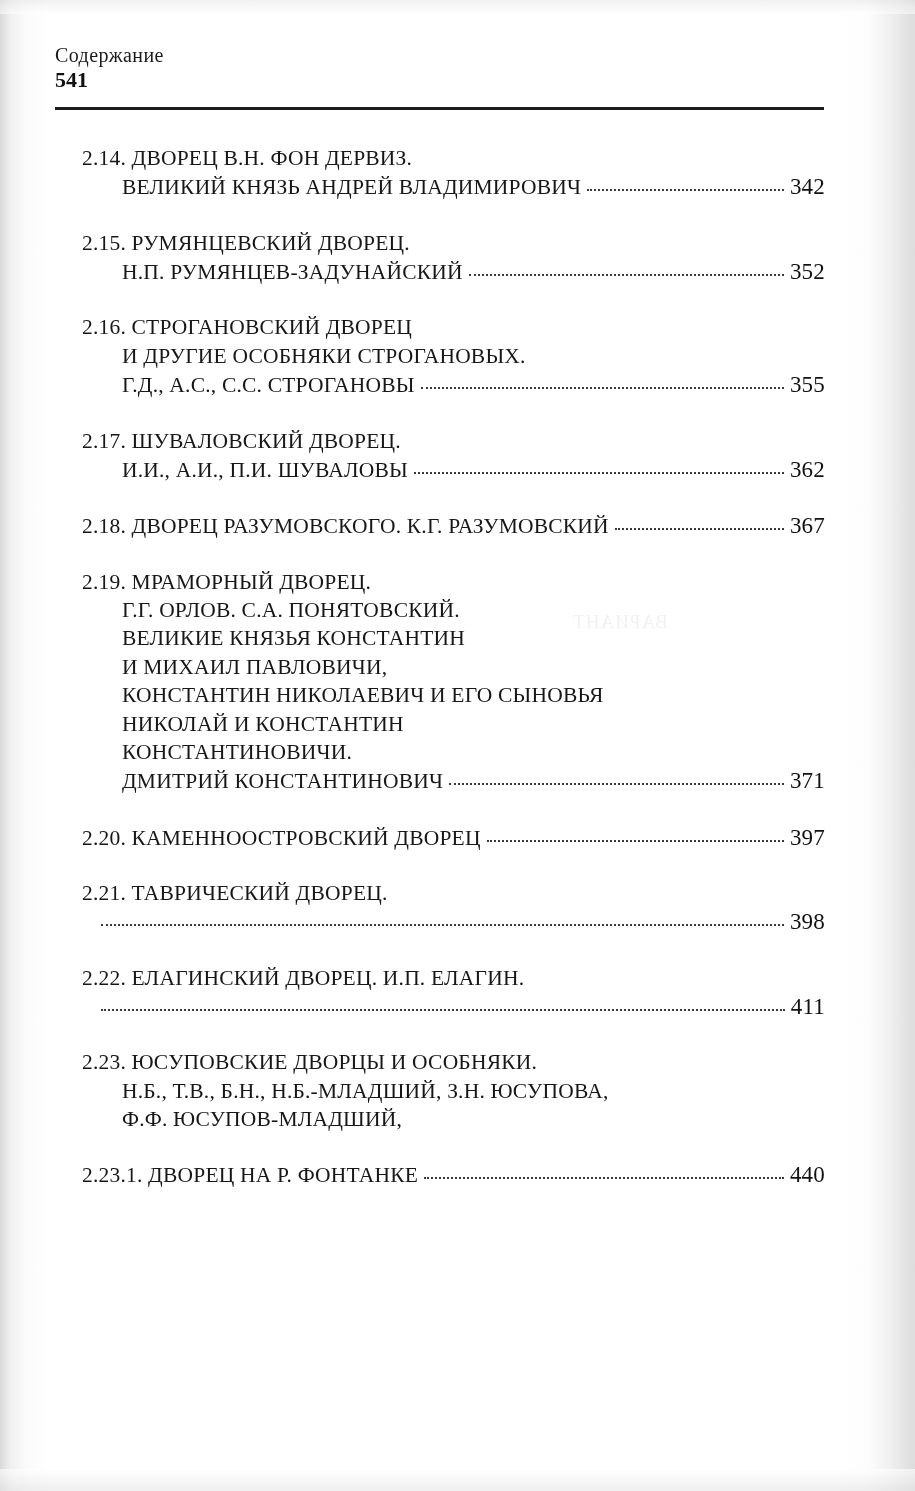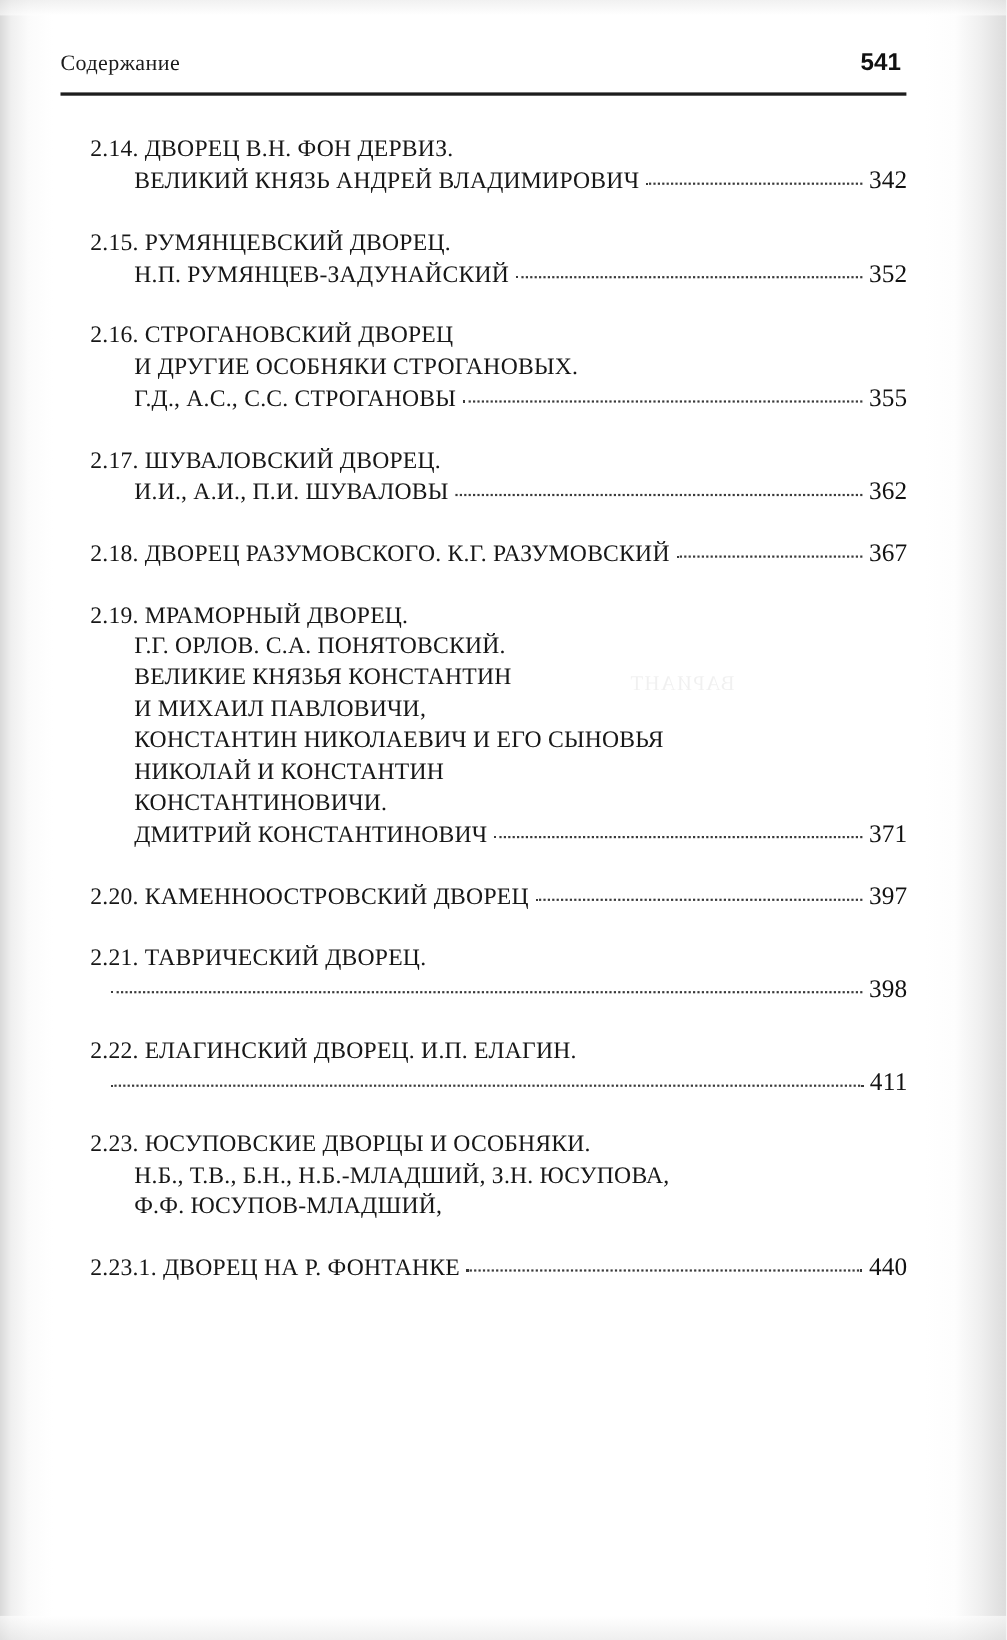--- a/index.html
+++ b/index.html
@@ -63,29 +63,30 @@
     height: 100%;
   }
 
   
   .running-head {
     position: relative;
     margin-top: 44px;
     display: flex;
     align-items: baseline;
     justify-content: space-between;
+    flex-direction: column;
   }
   .running-head .rh-title {
     font-family: "Liberation Serif", serif;
     font-size: 20px;
     letter-spacing: .4px;
     color: #1b1b1b;
   }
   .running-head .rh-page {
-    font-family: Liberation Sans, sans-serif;
+    font-family: Liberation Serif, serif;
     font-size: 22px;
     font-weight: 700;
     color: #111;
     padding-right: 6px;
   }
   .rule {
     margin-top: 14px;
     height: 3px;
     background: #1d1d1d;
     width: 769px;

